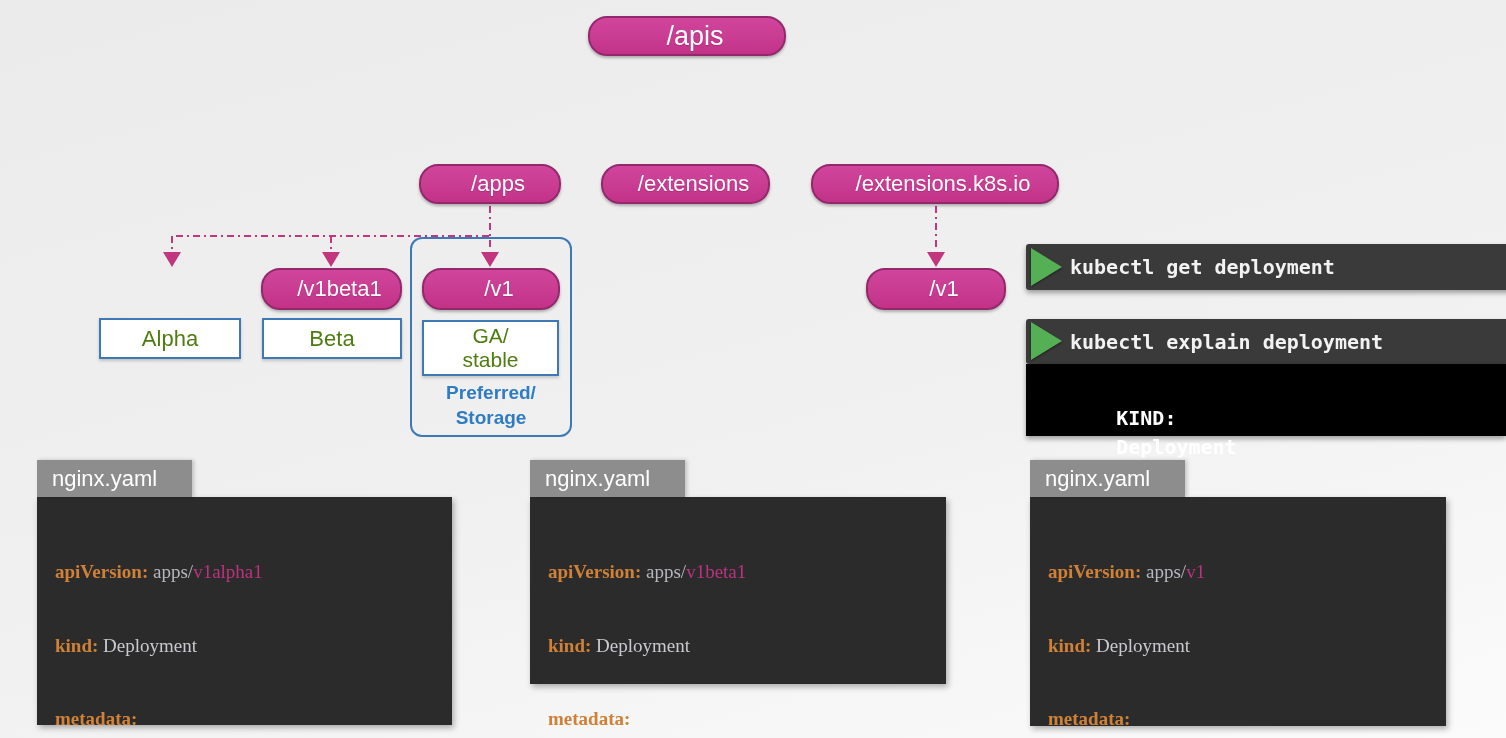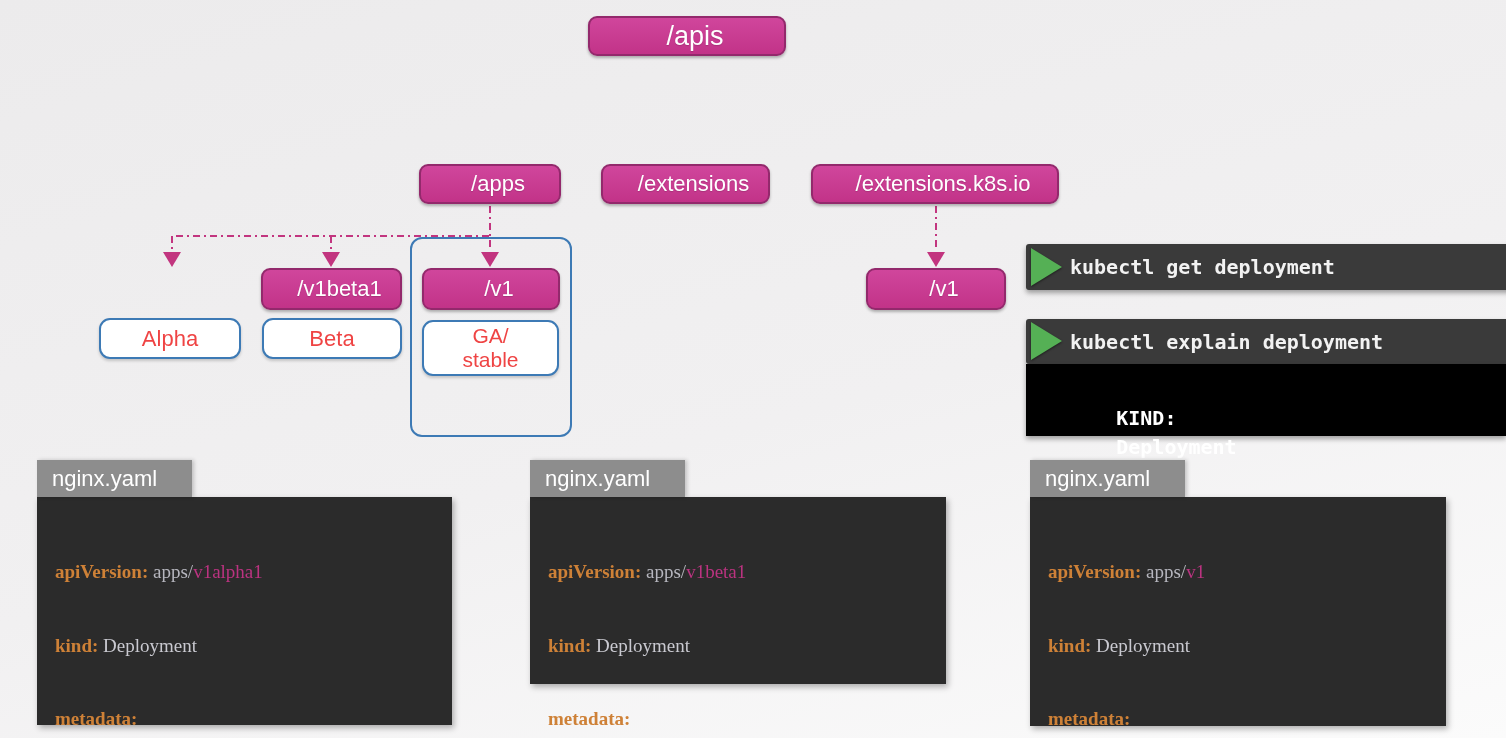--- a/index.html
+++ b/index.html
@@ -5,33 +5,33 @@
   html,body{margin:0;padding:0;}
   body{font-family:"Liberation Sans", sans-serif;}
   .stage{
     position:relative;width:1506px;height:738px;overflow:hidden;
     background:linear-gradient(165deg,#ecebec 0%,#f1f0f1 55%,#fbfbfb 100%);
   }
   
   .pink-node{
     position:absolute;z-index:3;
     background:linear-gradient(180deg,#d0469c 0%,#c23388 100%);
-    border:2px solid #93296c;border-radius:9px;
+    border:2px solid #93296c;border-radius:19px;
     color:#fff;display:flex;align-items:center;justify-content:center;
     font-size:22px;box-sizing:border-box;
     box-shadow:0 2px 3px rgba(0,0,0,.28);
     text-shadow:0 1px 1px rgba(0,0,0,.15);
     padding-left:16px;
   }
   .pink-node.root{font-size:27px;}
   
   .stage-box{
     position:absolute;z-index:3;
-    background:#fff;border:2px solid #3d7ab5;border-radius:11px;
-    color:#ef4444;display:flex;flex-direction:column;align-items:center;justify-content:center;
+    background:#fff;border:2px solid #3d7ab5;border-radius:0;
+    color:#4d7c0f;display:flex;flex-direction:column;align-items:center;justify-content:center;
     font-size:22px;box-sizing:border-box;line-height:1.15;
     box-shadow:0 2px 3px rgba(0,0,0,.18);
     text-align:center;
   }
   .blue-container{
     position:absolute;z-index:1;left:410px;top:237px;width:162px;height:200px;
     border:2px solid #3d7ab5;border-radius:12px;box-sizing:border-box;background:transparent;
   }
   .preferred-note{
     position:absolute;z-index:2;left:410px;top:380px;width:162px;text-align:center;
@@ -92,20 +92,24 @@
     </g>
     <g fill="#c2357f">
       <polygon points="163,252 181,252 172,267"></polygon>
       <polygon points="322,252 340,252 331,267"></polygon>
       <polygon points="481,252 499,252 490,267"></polygon>
       <polygon points="927,252 945,252 936,267"></polygon>
     </g>
   </svg>
 
   <div class="blue-container"></div>
+  <div class="preferred-note">
+    <div>Preferred/</div>
+    <div>Storage</div>
+  </div>
 
   <div class="pink-node root" style="left:588px;top:16px;width:198px;height:40px;">/apis</div>
 
   <div class="pink-node" style="left:419px;top:164px;width:142px;height:40px;">/apps</div>
   <div class="pink-node" style="left:601px;top:164px;width:169px;height:40px;">/extensions</div>
   <div class="pink-node" style="left:811px;top:164px;width:248px;height:40px;">/extensions.k8s.io</div>
 
   <div class="pink-node" style="left:261px;top:268px;width:141px;height:42px;">/v1beta1</div>
   <div class="pink-node" style="left:422px;top:268px;width:138px;height:42px;">/v1</div>
   <div class="pink-node" style="left:866px;top:268px;width:140px;height:42px;">/v1</div>

